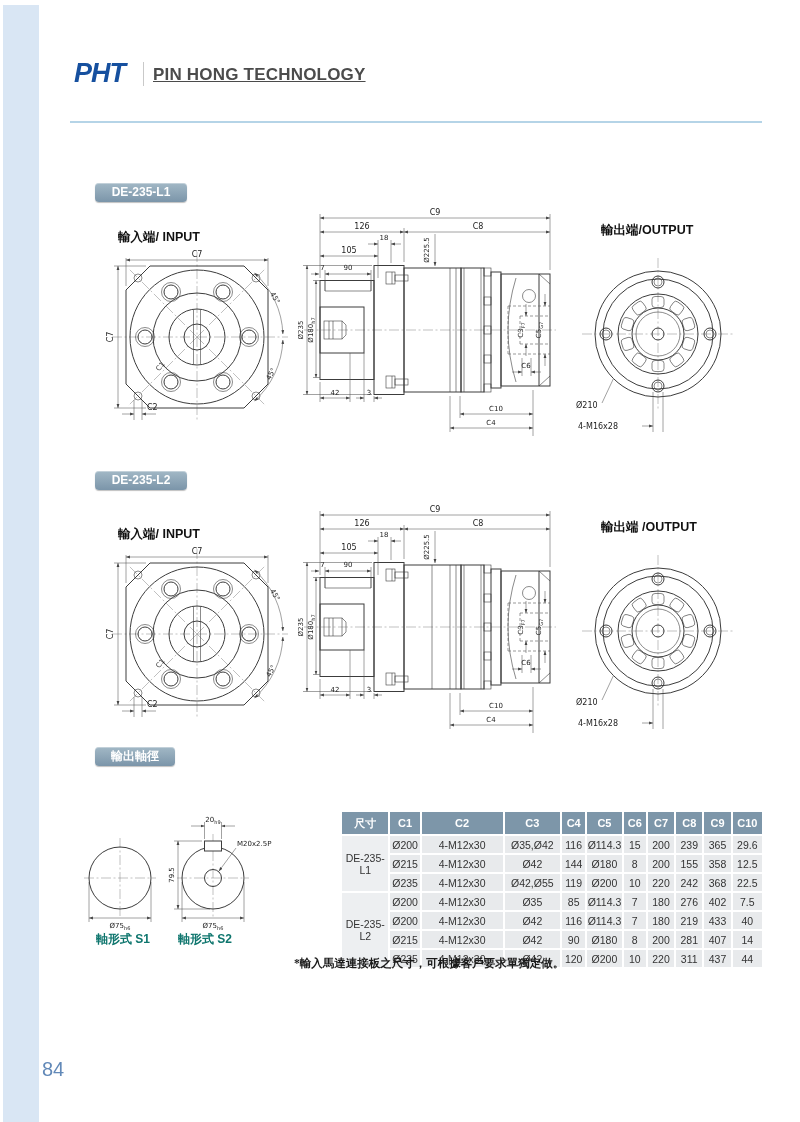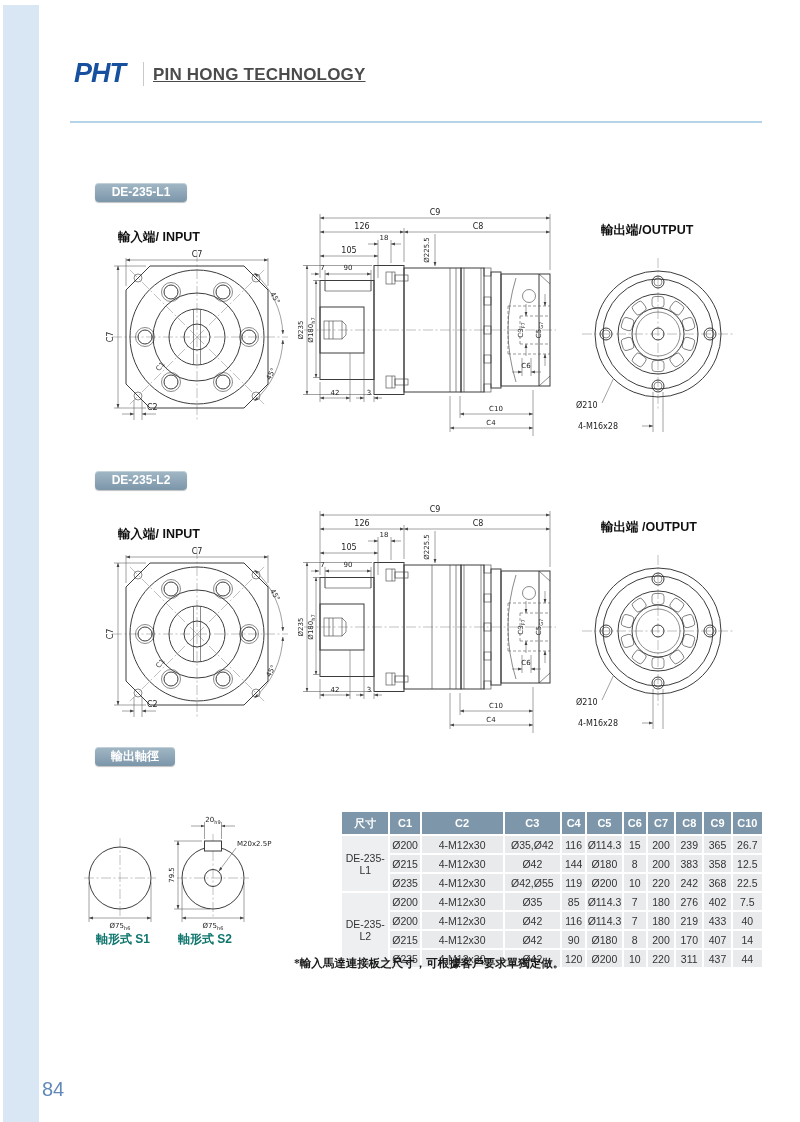--- a/index.html
+++ b/index.html
@@ -10,21 +10,21 @@
         color:#16509f;letter-spacing:-1px;}
   .brand-div{position:absolute;left:143px;top:62px;width:1px;height:24px;background:#c9c9c9;}
   .brand{position:absolute;left:153px;top:65px;font-size:17px;font-weight:700;color:#4b4b4b;letter-spacing:.2px;text-decoration:underline;}
   .page-title{position:absolute;left:604px;top:62px;font-size:25px;color:#5b9bd5;letter-spacing:4px;}
   .rule{position:absolute;left:70px;top:121px;width:692px;height:2px;background:#b5d4e7;}
   .badge{position:absolute;height:19px;line-height:19px;border-radius:4px;color:#fff;font-size:12px;
          font-weight:bold;text-align:center;background:linear-gradient(180deg,#a2b8c6,#7b95a9);
          box-shadow:inset 0 1px 0 rgba(255,255,255,.35),0 1px 1px rgba(0,0,0,.25);}
   .sec-label{position:absolute;font-size:12.5px;font-weight:bold;color:#111;white-space:nowrap;}
   .cap{position:absolute;font-size:12px;font-weight:bold;color:#0f766e;white-space:nowrap;}
-  .pagenum{position:absolute;left:42px;top:1058px;font-size:20px;color:#6289b8;margin-top:20px;}
+  .pagenum{position:absolute;left:42px;top:1058px;font-size:20px;color:#6289b8;}
   .foot{position:absolute;left:294px;top:956px;font-size:11.5px;font-weight:bold;color:#1a1a1a;
         font-family:Liberation Serif, serif;}
   .svg-slot{position:absolute;}
   .svg-slot svg{display:block;width:100%;height:100%;}
   
   .pl{fill:none;stroke:#3c3c3c;stroke-width:1;}
   .plt{fill:none;stroke:#3c3c3c;stroke-width:.6;}
   .wht{fill:#fff;stroke:#3c3c3c;stroke-width:1;}
   .cl{fill:none;stroke:#808080;stroke-width:.5;stroke-dasharray:10 2.5 2 2.5;}
   .dl{fill:none;stroke:#555;stroke-width:.55;}
@@ -585,31 +585,31 @@
           <td rowspan="3" class="model">DE-235-L1</td>
           <td>Ø200</td>
           <td>4-M12x30</td>
           <td>Ø35,Ø42</td>
           <td>116</td>
           <td>Ø114.3</td>
           <td>15</td>
           <td>200</td>
           <td>239</td>
           <td>365</td>
-          <td>26.7</td>
+          <td>29.6</td>
         </tr>
         <tr>
           <td>Ø215</td>
           <td>4-M12x30</td>
           <td>Ø42</td>
           <td>144</td>
           <td>Ø180</td>
           <td>8</td>
           <td>200</td>
-          <td>383</td>
+          <td>155</td>
           <td>358</td>
           <td>12.5</td>
         </tr>
         <tr>
           <td>Ø235</td>
           <td>4-M12x30</td>
           <td>Ø42,Ø55</td>
           <td>119</td>
           <td>Ø200</td>
           <td>10</td>
@@ -644,21 +644,21 @@
           <td>40</td>
         </tr>
         <tr>
           <td>Ø215</td>
           <td>4-M12x30</td>
           <td>Ø42</td>
           <td>90</td>
           <td>Ø180</td>
           <td>8</td>
           <td>200</td>
-          <td>170</td>
+          <td>281</td>
           <td>407</td>
           <td>14</td>
         </tr>
         <tr>
           <td>Ø235</td>
           <td>4-M12x30</td>
           <td>Ø42</td>
           <td>120</td>
           <td>Ø200</td>
           <td>10</td>

